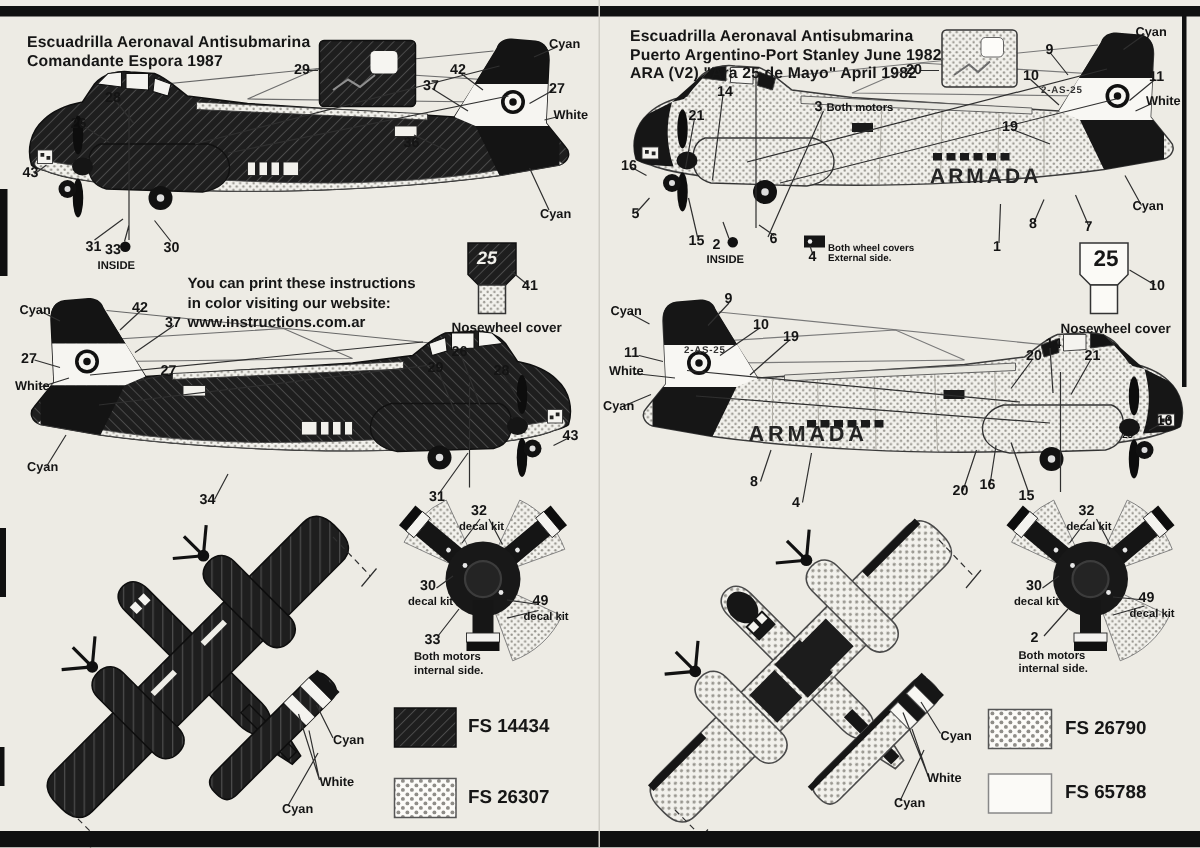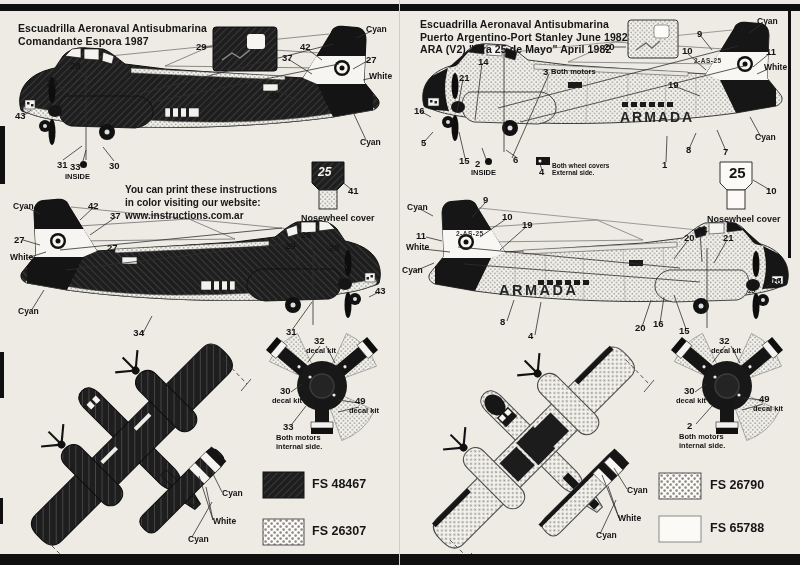--- a/index.html
+++ b/index.html
@@ -311,21 +311,21 @@
 </div>
 
 <div class="armada armada-1">ARMADA</div>
 <div class="armada armada-2">ARMADA</div>
 
 <div class="nw-num-left">25</div>
 <div class="nw-num-right">25</div>
 <div class="nw-cap" style="left:301px;top:213px">Nosewheel cover</div>
 <div class="nw-cap" style="left:707px;top:214px">Nosewheel cover</div>
 
-<div class="fs-label" style="left:312px;top:477px">FS 48467</div>
+<div class="fs-label" style="left:312px;top:477px">FS 14434</div>
 <div class="fs-label" style="left:312px;top:524px">FS 26307</div>
 <div class="fs-label" style="left:710px;top:478px">FS 26790</div>
 <div class="fs-label" style="left:710px;top:521px">FS 65788</div>
 
 <div id="ann-layer" class="abs" style="left:0;top:0;width:800px;height:565px">
     <div class="ann c" style="left: 196px; top: 42px;">29</div>
     <div class="ann c" style="left: 70px; top: 61px;">28</div>
     <div class="ann c" style="left: 47px; top: 78px;">26</div>
     <div class="ann c" style="left: 300px; top: 42px;">42</div>
     <div class="ann c" style="left: 282px; top: 53px;">37</div>
@@ -345,21 +345,21 @@
     <div class="ann cl" style="left: 10px; top: 253px;">White</div>
     <div class="ann cl" style="left: 18px; top: 307px;">Cyan</div>
     <div class="ann c" style="left: 88px; top: 201px;">42</div>
     <div class="ann c" style="left: 110px; top: 211px;">37</div>
     <div class="ann c" style="left: 107px; top: 243px;">27</div>
     <div class="ann c" style="left: 301px; top: 230px;">26</div>
     <div class="ann c" style="left: 285px; top: 241px;">29</div>
     <div class="ann c" style="left: 329px; top: 243px;">28</div>
     <div class="ann c" style="left: 375px; top: 286px;">43</div>
     <div class="ann c" style="left: 286px; top: 327px;">31</div>
-    <div class="ann c" style="left: 133px; top: 329px; font-family: Liberation Mono, monospace;">34</div>
+    <div class="ann c" style="left: 133px; top: 329px;">34</div>
     <div class="ann c" style="left: 348px; top: 186px; text-align: right;">41</div>
     <div class="ann c" style="left: 314px; top: 336px;">32</div>
     <div class="ann cap" style="left: 306px; top: 347px;">decal kit</div>
     <div class="ann c" style="left: 280px; top: 386px;">30</div>
     <div class="ann cap" style="left: 272px; top: 397px;">decal kit</div>
     <div class="ann c" style="left: 355px; top: 396px;">49</div>
     <div class="ann cap" style="left: 349px; top: 407px;">decal kit</div>
     <div class="ann c" style="left: 283px; top: 422px;">33</div>
     <div class="ann cap" style="left: 276px; top: 434px;">Both motors</div>
     <div class="ann cap" style="left: 276px; top: 443px;">internal side.</div>

